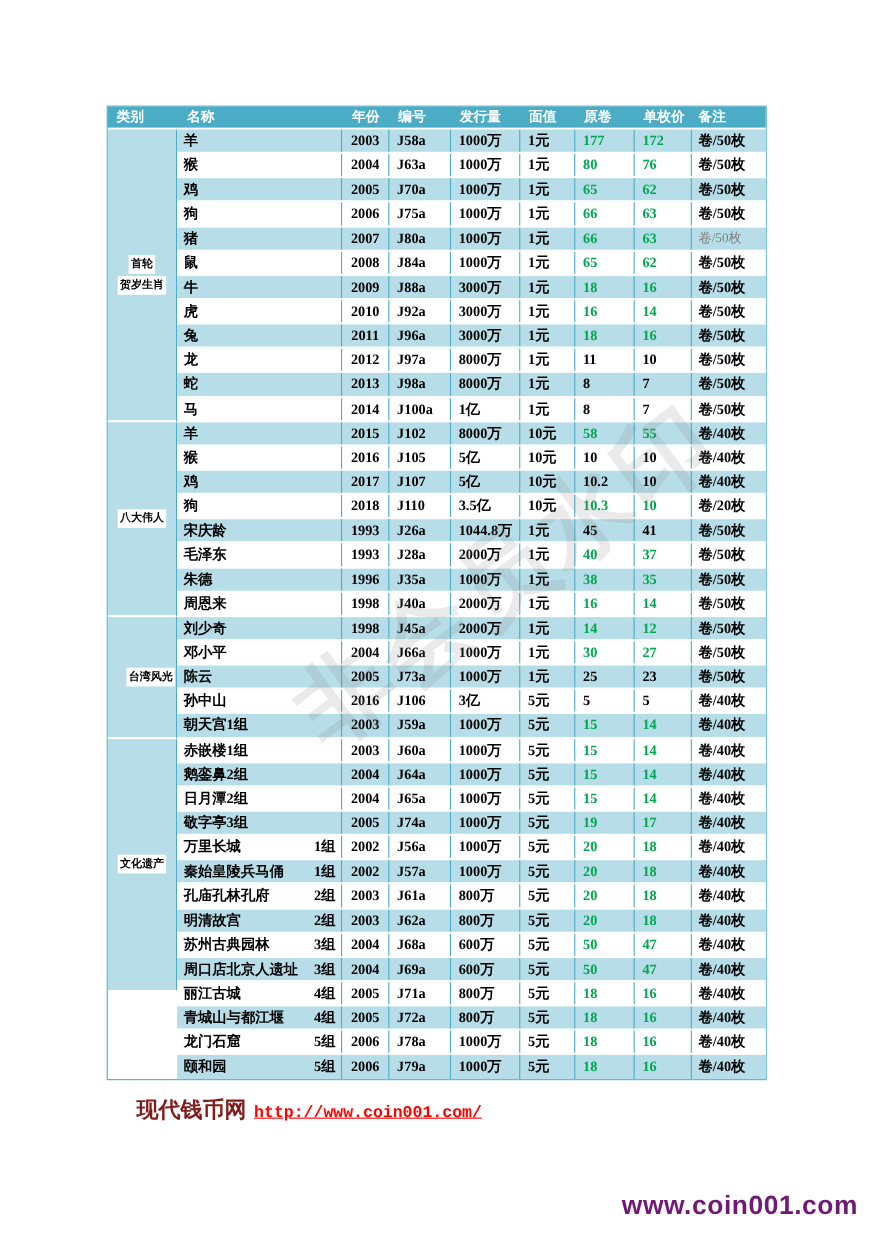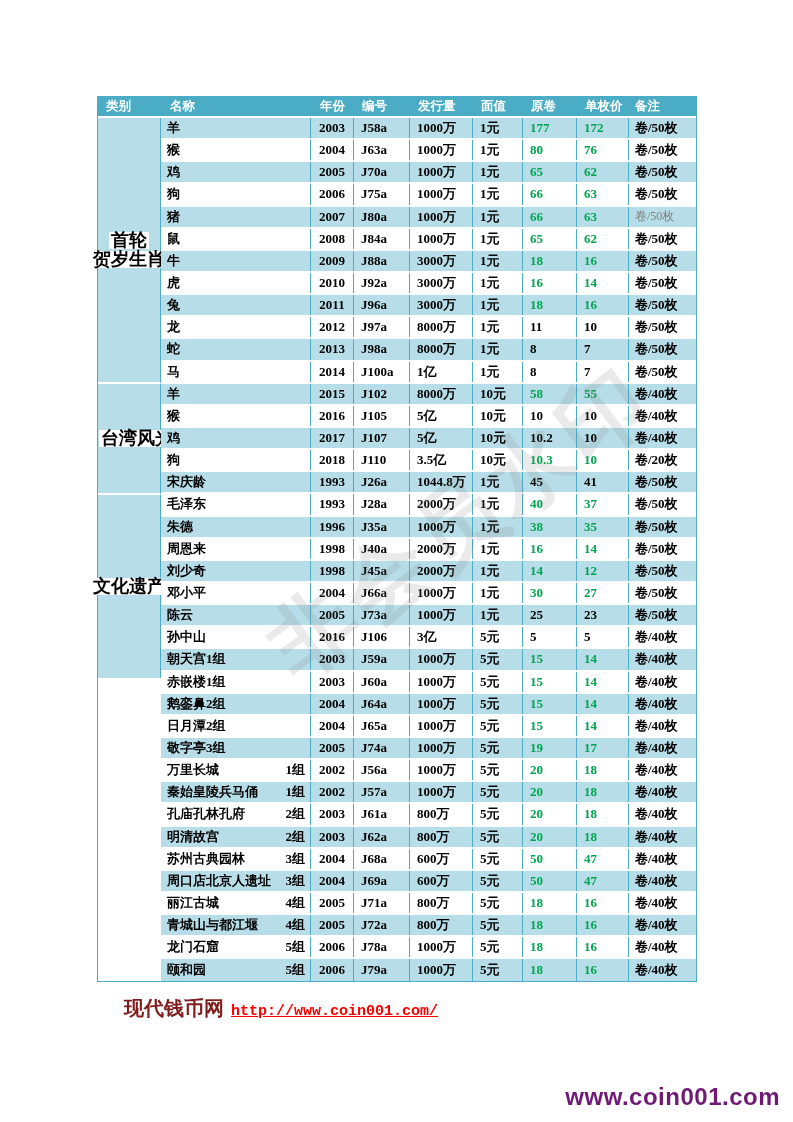--- a/index.html
+++ b/index.html
@@ -27,21 +27,21 @@
   .t-body { display:flex; }
   .cat-col { width:63px; display:flex; flex-direction:column; }
   .cat-cell {
     background:#b7dee8; border-bottom:2px solid #ffffff; border-right:1px solid #4bacc6;
     display:flex; flex-direction:column; align-items:center; justify-content:center;
     gap:2px;
   }
   .cat-cell:last-child { border-bottom:none; }
   .cat-line {
     display:inline-block; background:#ffffff; padding:0 2px;
-    font-weight:bold; font-size:18px; color:#000; line-height:17px;
+    font-weight:bold; font-size:10px; color:#000; line-height:17px;
     white-space:nowrap;
   }
   .rows-col { flex:1; display:flex; flex-direction:column; }
   .data-row {
     display:flex; height:22.15px; border-bottom:2px solid #ffffff;
   }
   .data-row:last-child { border-bottom:none; }
   .data-row.alt { background:#b7dee8; }
   .data-row.plain { background:#ffffff; }
   .cell {
@@ -115,24 +115,27 @@
         <div class="h-cell hc-6">原卷</div>
         <div class="h-cell hc-7">单枚价</div>
         <div class="h-cell hc-8">备注</div>
       </div>
     <div class="t-body">
       <div class="cat-col">
           <div class="cat-cell" style="height: 265.8px;">
             <span class="cat-line">首轮</span>
             <span class="cat-line">贺岁生肖</span>
           </div>
+          <div class="cat-cell" style="height: 177.2px;">
+            <span class="cat-line">八大伟人</span>
+          </div>
           <div class="cat-cell" style="height: 110.75px; padding-left: 16px;">
             <span class="cat-line">台湾风光</span>
           </div>
-          <div class="cat-cell" style="height: 183px;">
+          <div class="cat-cell" style="height: 228px;">
             <span class="cat-line">文化遗产</span>
           </div>
         </div>
       <div class="rows-col">
           <div class="data-row alt">
     <div class="cell c-name">
       <span>羊</span>
       <span class="grp"></span>
     </div>
     <div class="cell c-year">2003</div>

